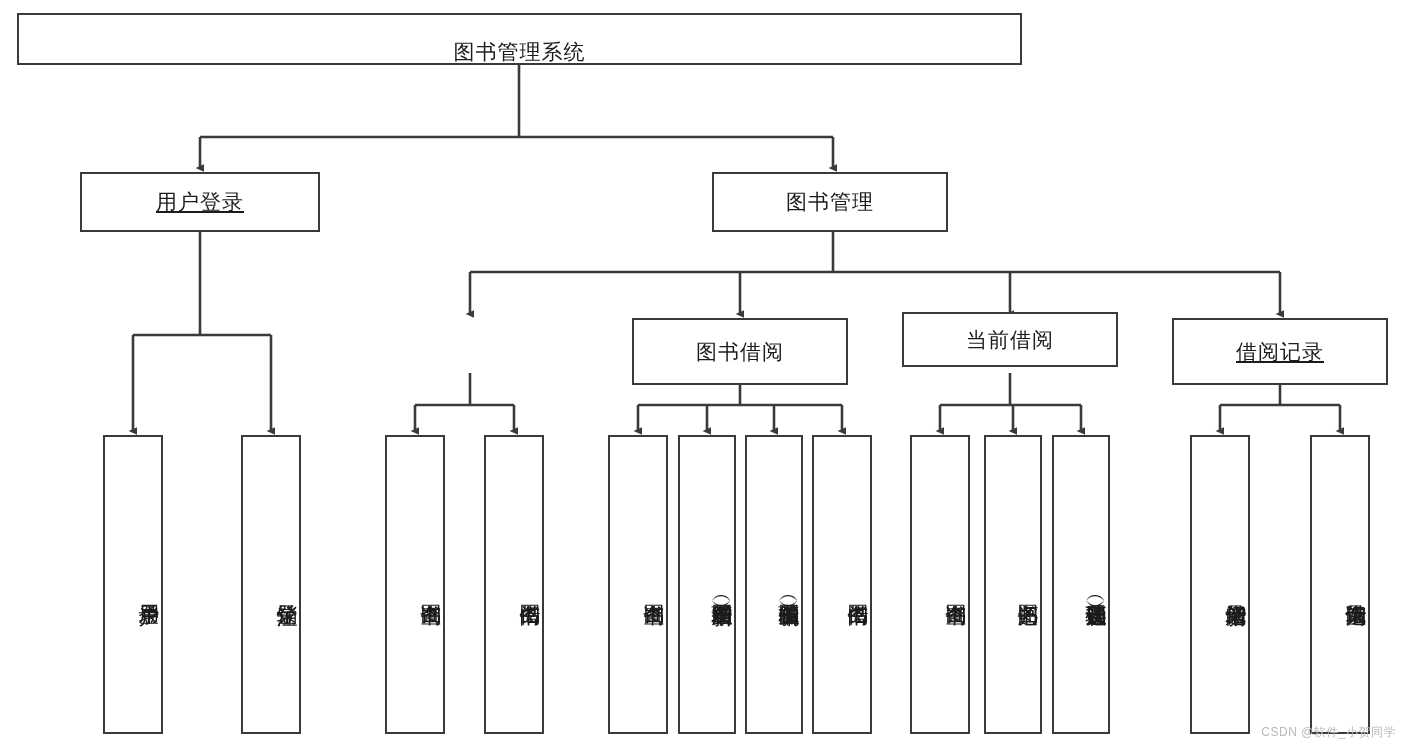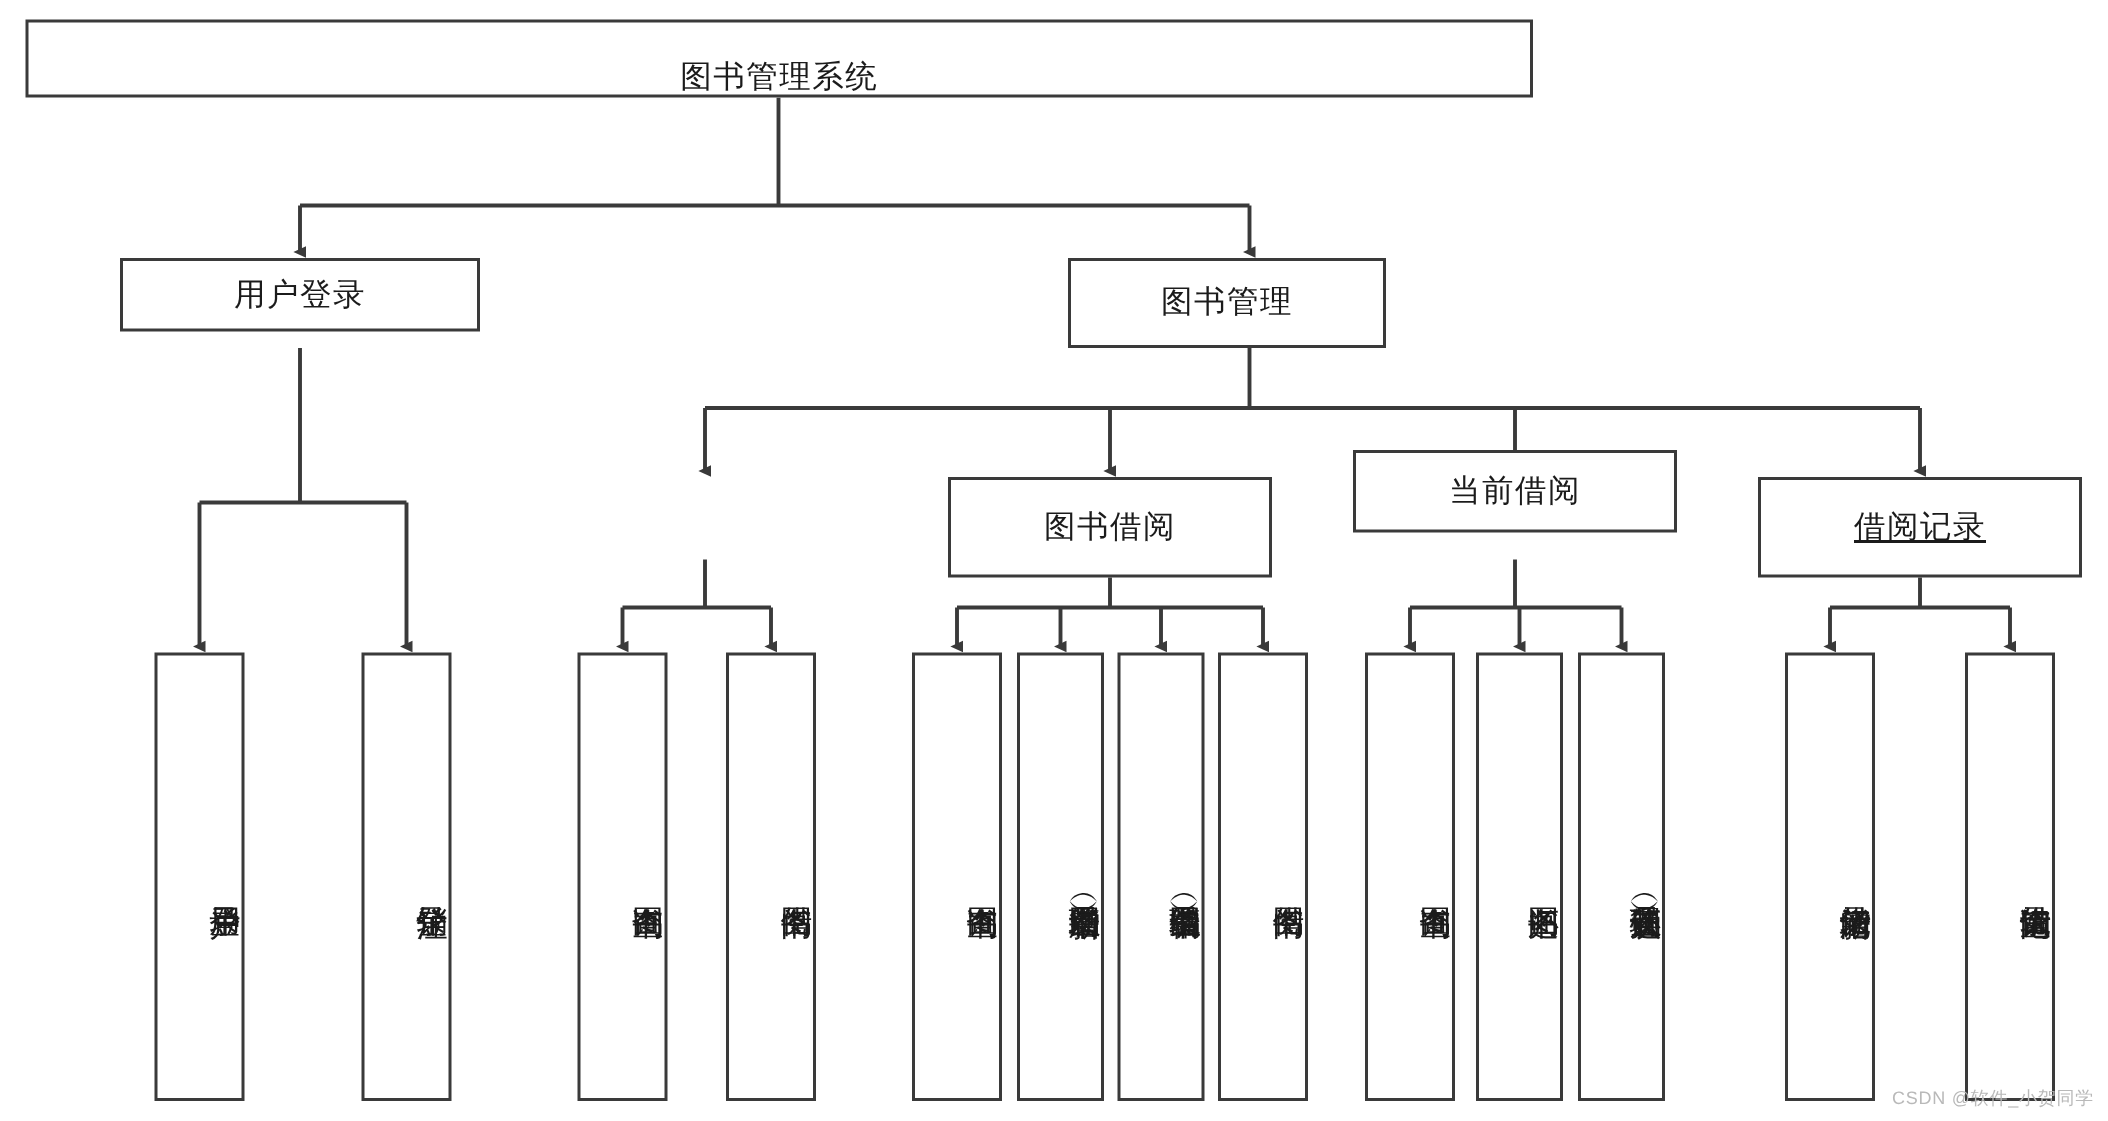--- a/index.html
+++ b/index.html
@@ -127,34 +127,34 @@
       <path d="M1220,405 L1340,405"></path>
       <path d="M1220,405 L1220,431" marker-end="url(#arrowhead)"></path>
       <path d="M1340,405 L1340,431" marker-end="url(#arrowhead)"></path>
     </g>
   </svg>
 
   <div class="node h-node node-title" style="left:17px; top:13px; width:1005px; height:52px;align-items:flex-end;">
     <span>图书管理系统</span>
   </div>
 
-  <div class="node h-node" style="left:80px; top:172px; width:240px; height:49px;">
+  <div class="node h-node" style="left:80px; top:172px; width:240px; height:60px;text-decoration:underline;">
     <span>用户登录</span>
   </div>
 
-  <div class="node h-node" style="left:712px; top:172px; width:212px; height:60px;">
+  <div class="node h-node" style="left:712px; top:172px; width:236px; height:60px;">
     <span>图书管理</span>
   </div>
 
 
   <div class="node h-node" style="left:632px; top:318px; width:216px; height:67px;">
     <span>图书借阅</span>
   </div>
 
-  <div class="node h-node" style="left:902px; top:300px; width:216px; height:55px;">
+  <div class="node h-node" style="left:902px; top:312px; width:216px; height:55px;">
     <span>当前借阅</span>
   </div>
 
   <div class="node h-node" style="left:1172px; top:318px; width:216px; height:67px;text-decoration:underline;">
     <span>借阅记录</span>
   </div>
 
   <div class="node v-node" style="left:103px; top:435px; width:60px; height:299px;">
     <span class="vlabel">用户登录</span>
   </div>

